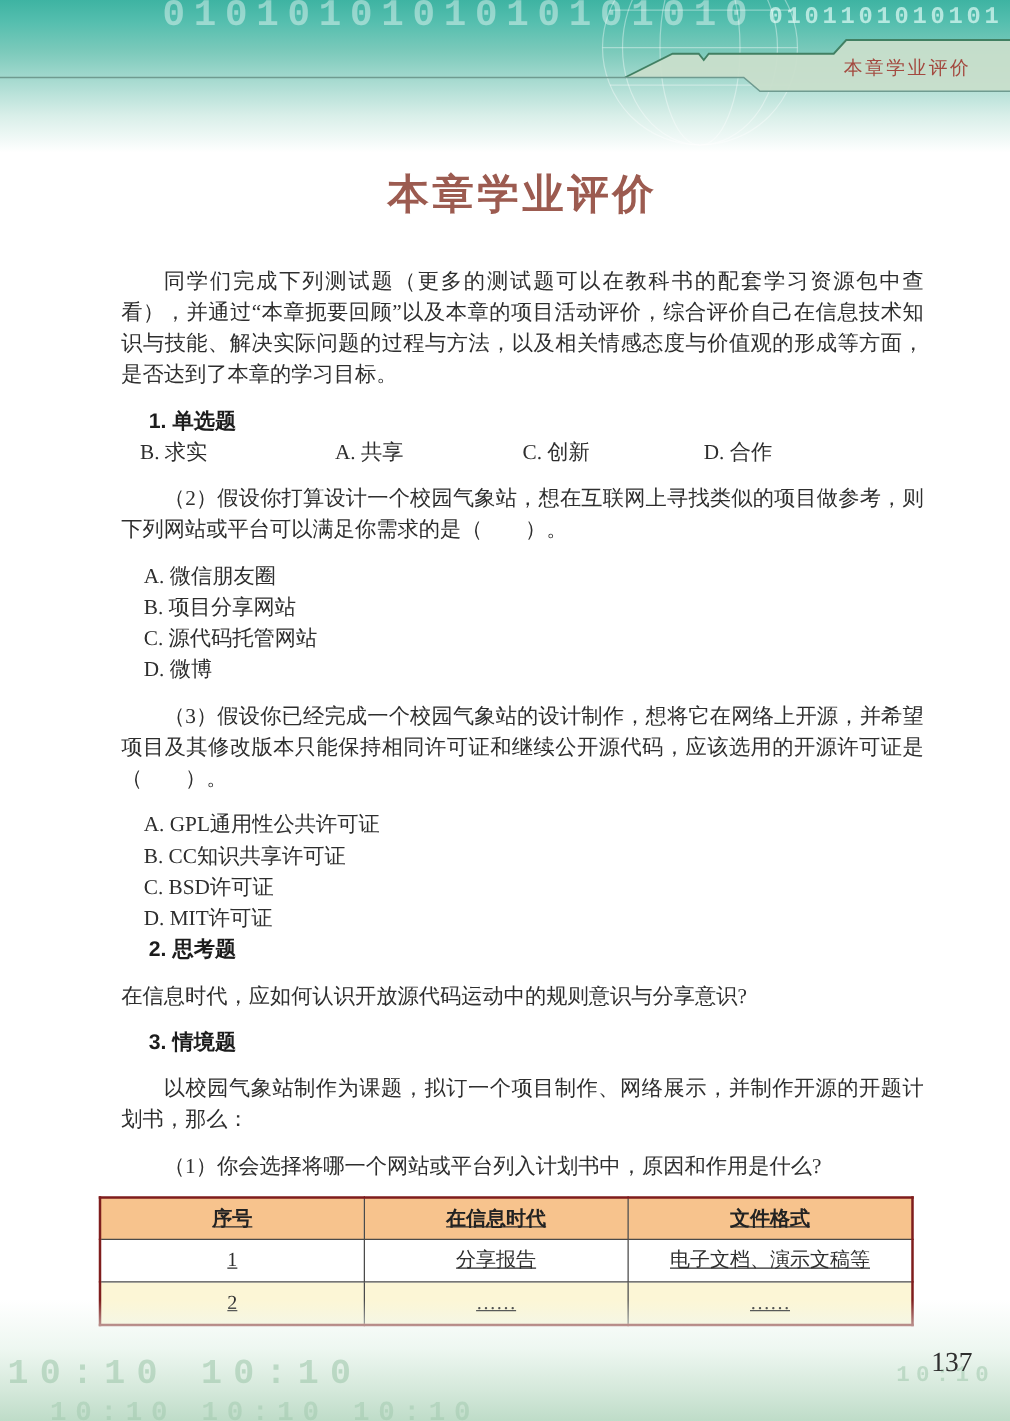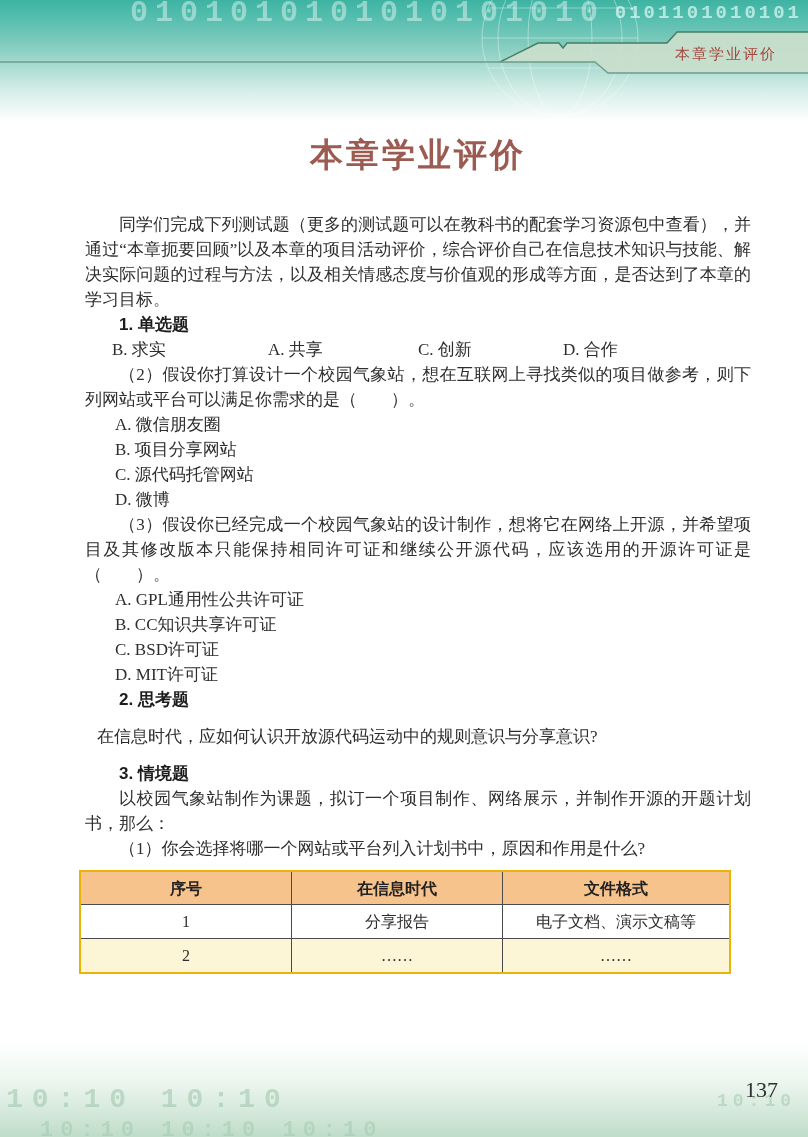--- a/index.html
+++ b/index.html
@@ -17,33 +17,33 @@
   .banner svg { position:absolute; top:0; left:0; }
   .tab-label { position:absolute; top:45px; right:31px; font-family:"Liberation Sans","DejaVu Sans",sans-serif;
                font-size:15px; letter-spacing:2px; color:#a3493f; }
 
   
   .page-title { margin:14px 57px 38px 85px; text-align:center; font-family:"Liberation Sans","DejaVu Sans",sans-serif;
                 font-size:33px; line-height:38px; font-weight:bold; letter-spacing:3px; color:#9c5b50; }
 
   
   .content { position:relative; padding:0 57px 0 85px; font-size:17px; line-height:25px; }
-  .para   { margin:0; text-indent:2em; text-align:justify; }
+  .para   { margin:12px; text-indent:2em; text-align:justify; }
   .plain  { margin:12px; text-align:justify; }
   .heading { margin:0; text-indent:2em; font-family:"Liberation Sans","DejaVu Sans",sans-serif;
              font-weight:bold; color:#1c1c1c; }
   .opt-line { margin:0; padding-left:30px; }
   .opt-row  { display:flex; margin:0; padding-left:27px; }
   .opt-row span:nth-child(1){ width:156px; }
   .opt-row span:nth-child(2){ width:150px; }
   .opt-row span:nth-child(3){ width:145px; }
 
   
   table.open-table { border-collapse:collapse; margin:9px 0 0 -6px; width:652px;
-                     border:2px solid #eab308; table-layout:fixed; }
+                     border:2px solid #7f1d1d; table-layout:fixed;text-decoration:underline; }
   .open-table th, .open-table td { border:1px solid #4a4a4a; text-align:center; padding:0; }
   .open-table th { background:#f7c38d; height:32px; font-family:"Liberation Sans","DejaVu Sans",sans-serif;
                    font-size:16px; font-weight:bold; color:#222; }
   .open-table td { height:33px; font-size:16px; background:#ffffff; }
   .open-table tr.alt td { background:#fcf6d6; }
   .open-table col.c1 { width:32.5%; } .open-table col.c2 { width:32.5%; } .open-table col.c3 { width:35%; }
 
   
   .footer { position:absolute; left:0; bottom:0; width:808px; height:97px; overflow:hidden;
     background:linear-gradient(180deg,rgba(255,255,255,0) 0%,#eef7f1 40%,#d4e8da 75%,#bedcc8 100%); }

